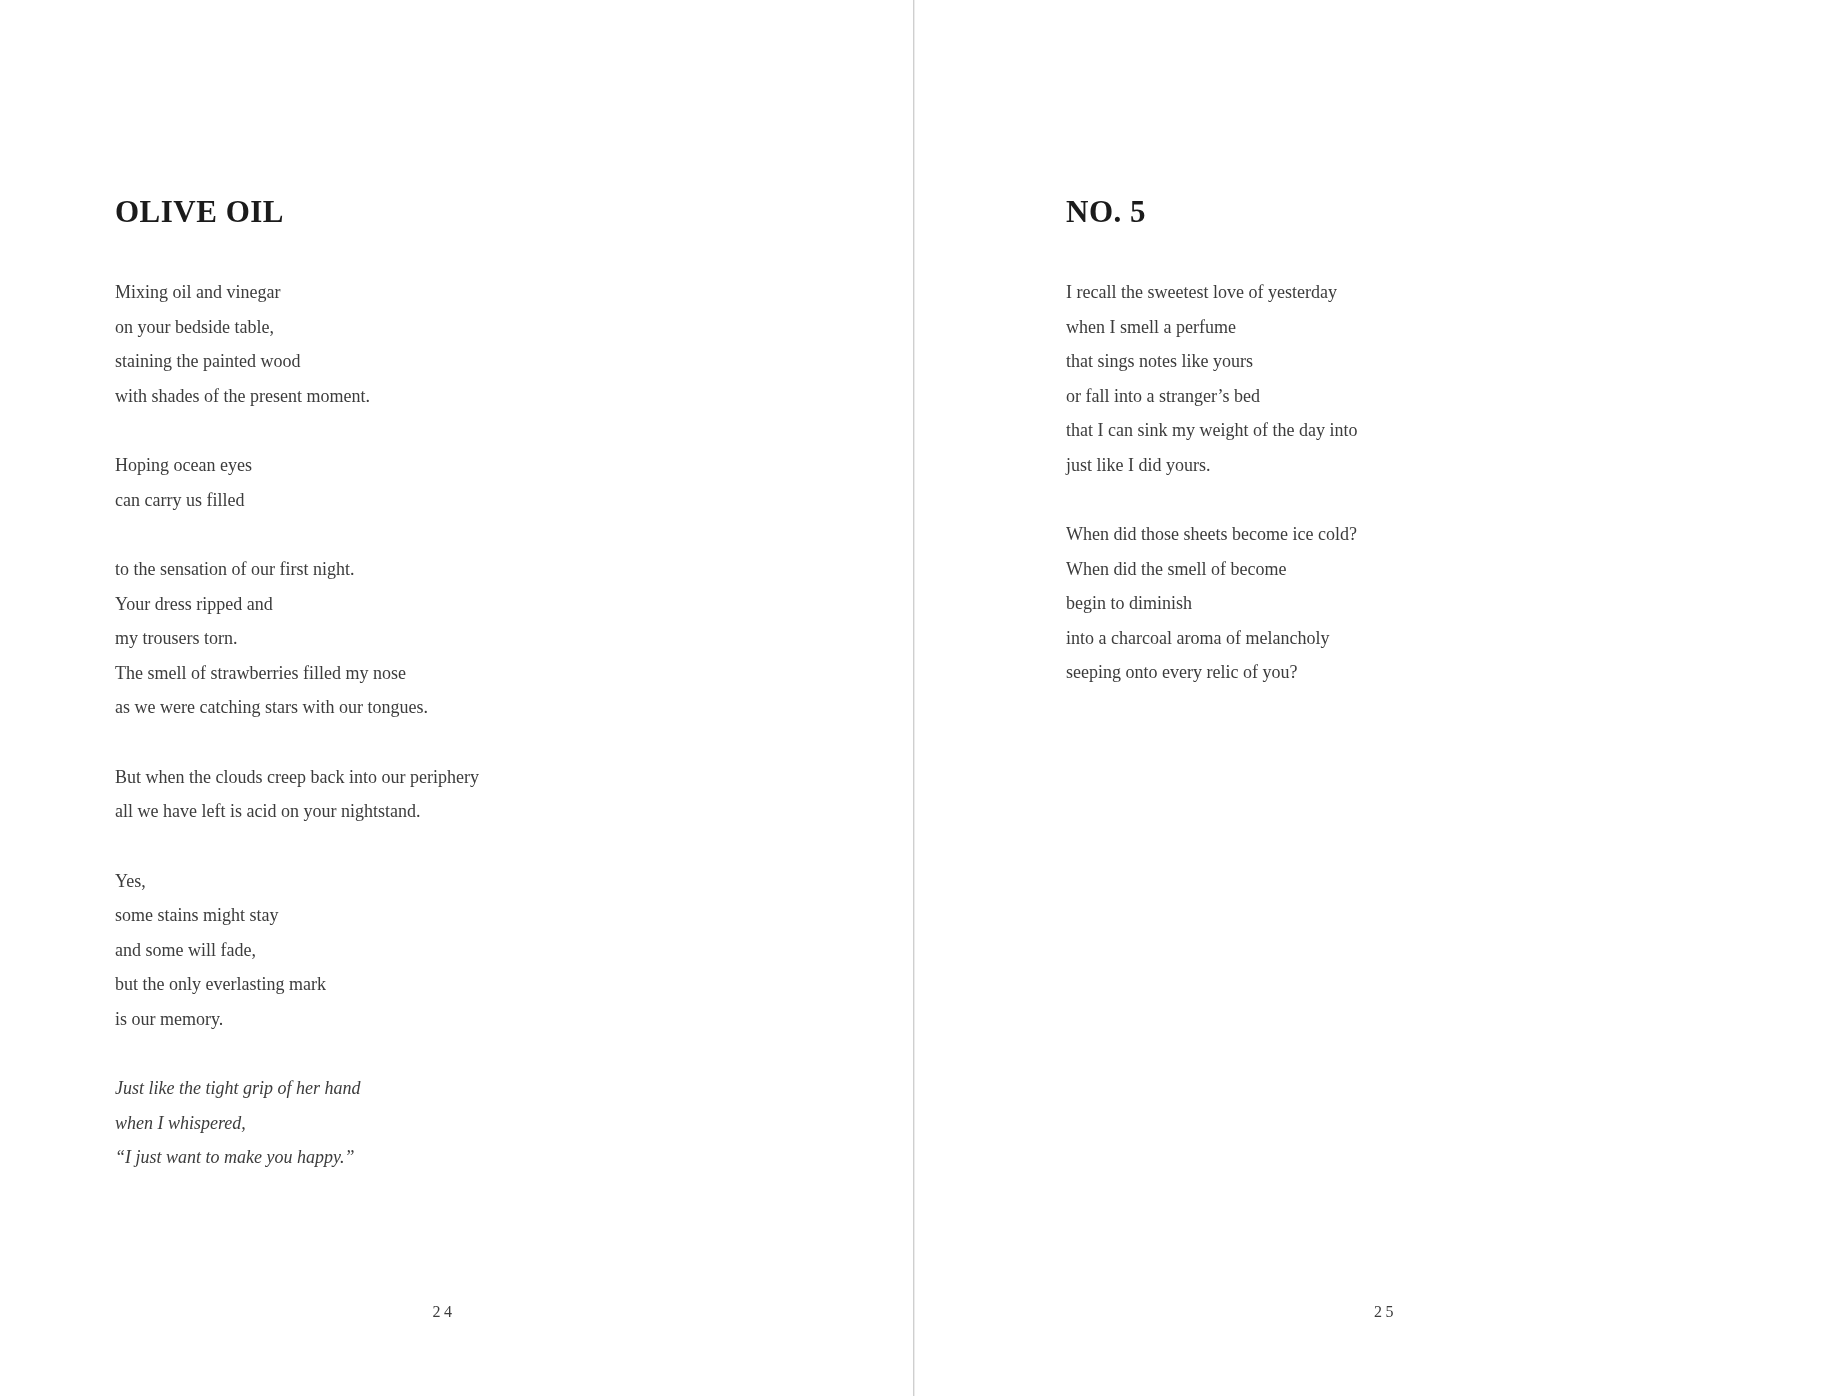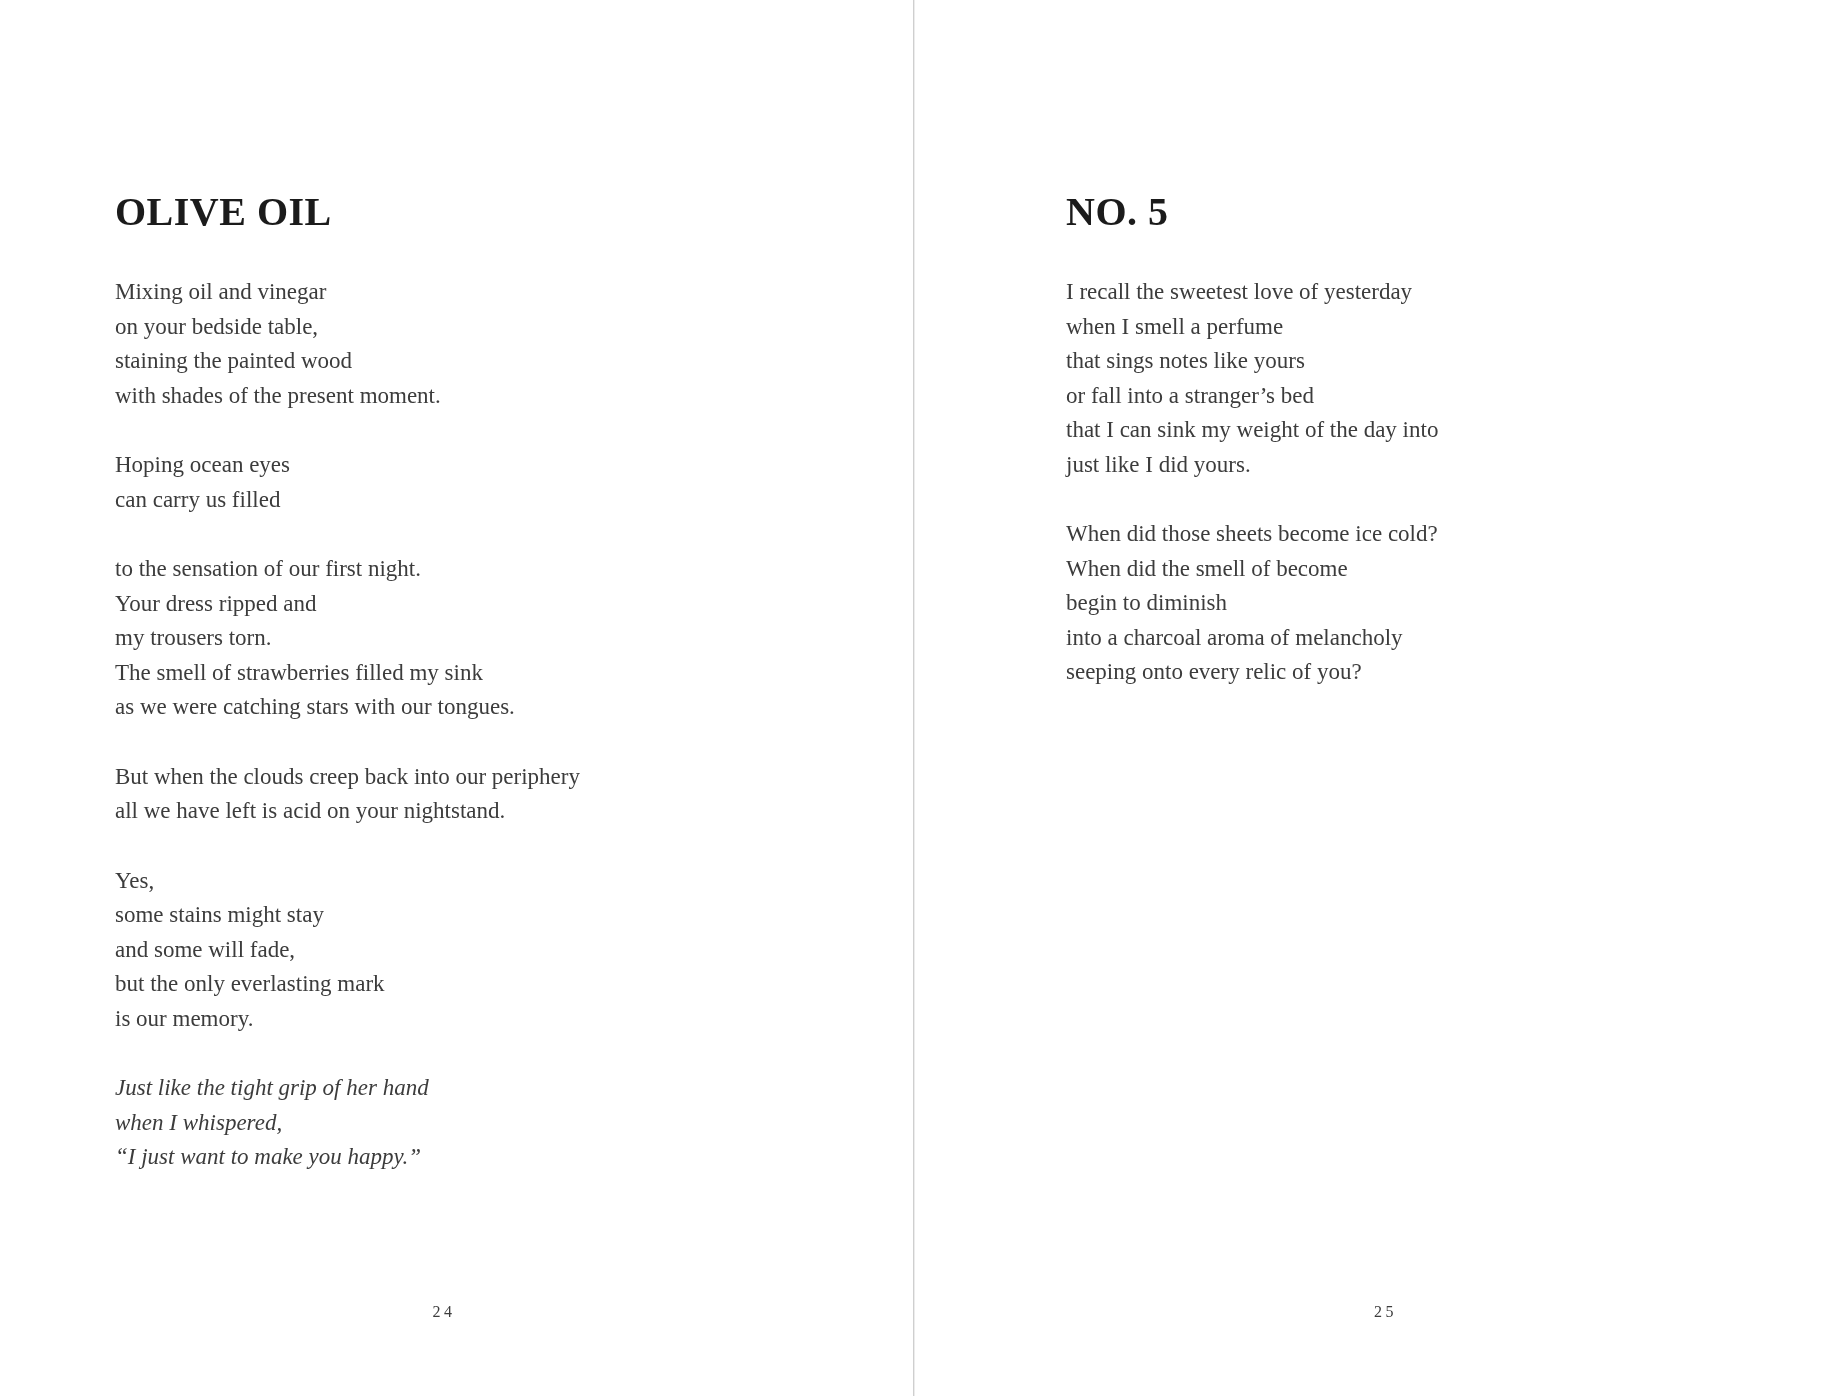--- a/index.html
+++ b/index.html
@@ -26,31 +26,31 @@
     border-right: 1px solid #ececec;
   }
   .page {
     position: absolute;
     top: 0;
     height: 1396px;
   }
   .page-left  { left: 0;    width: 913px; padding: 192px 60px 0 115px; }
   .page-right { left: 915px; width: 918px; padding: 192px 60px 0 151px; }
   .poem-title {
-    font-size: 40px;
+    font-size: 31px;
     font-weight: bold;
     line-height: 40px;
     letter-spacing: 0.5px;
     color: #1b1b1b;
     margin-bottom: 43px;
   }
   .stanza { margin-bottom: 35px; }
   .stanza.italic .poem-line { font-style: italic; }
   .poem-line {
-    font-size: 23px;
+    font-size: 18px;
     line-height: 34.5px;
     color: #3c3c3c;
     white-space: nowrap;
   }
   .page-number {
     position: absolute;
     top: 1303px;
     left: 0;
     width: 100%;
     text-align: center;
@@ -76,21 +76,21 @@
           <div class="poem-line">with shades of the present moment.</div>
         </div>
         <div class="stanza">
           <div class="poem-line">Hoping ocean eyes</div>
           <div class="poem-line">can carry us filled</div>
         </div>
         <div class="stanza">
           <div class="poem-line">to the sensation of our first night.</div>
           <div class="poem-line">Your dress ripped and</div>
           <div class="poem-line">my trousers torn.</div>
-          <div class="poem-line">The smell of strawberries filled my sink</div>
+          <div class="poem-line">The smell of strawberries filled my nose</div>
           <div class="poem-line">as we were catching stars with our tongues.</div>
         </div>
         <div class="stanza">
           <div class="poem-line">But when the clouds creep back into our periphery</div>
           <div class="poem-line">all we have left is acid on your nightstand.</div>
         </div>
         <div class="stanza">
           <div class="poem-line">Yes,</div>
           <div class="poem-line">some stains might stay</div>
           <div class="poem-line">and some will fade,</div>

